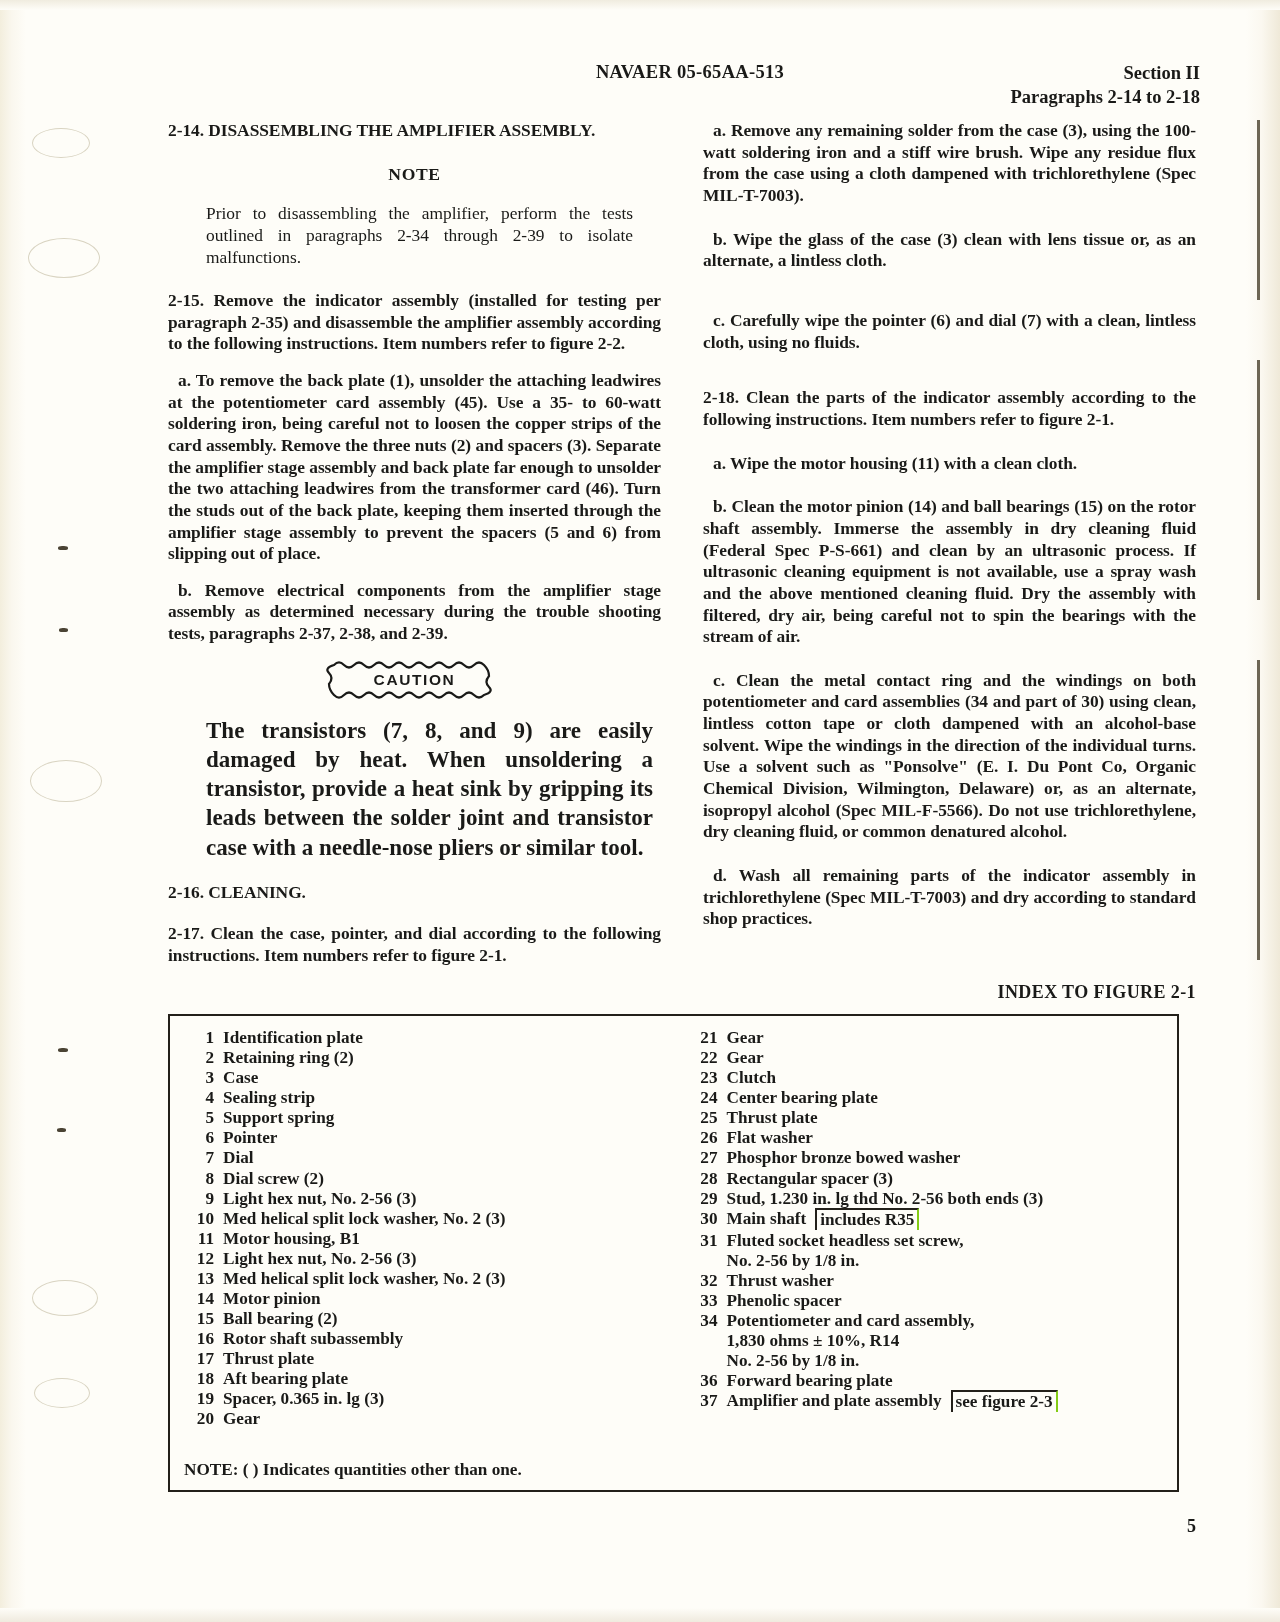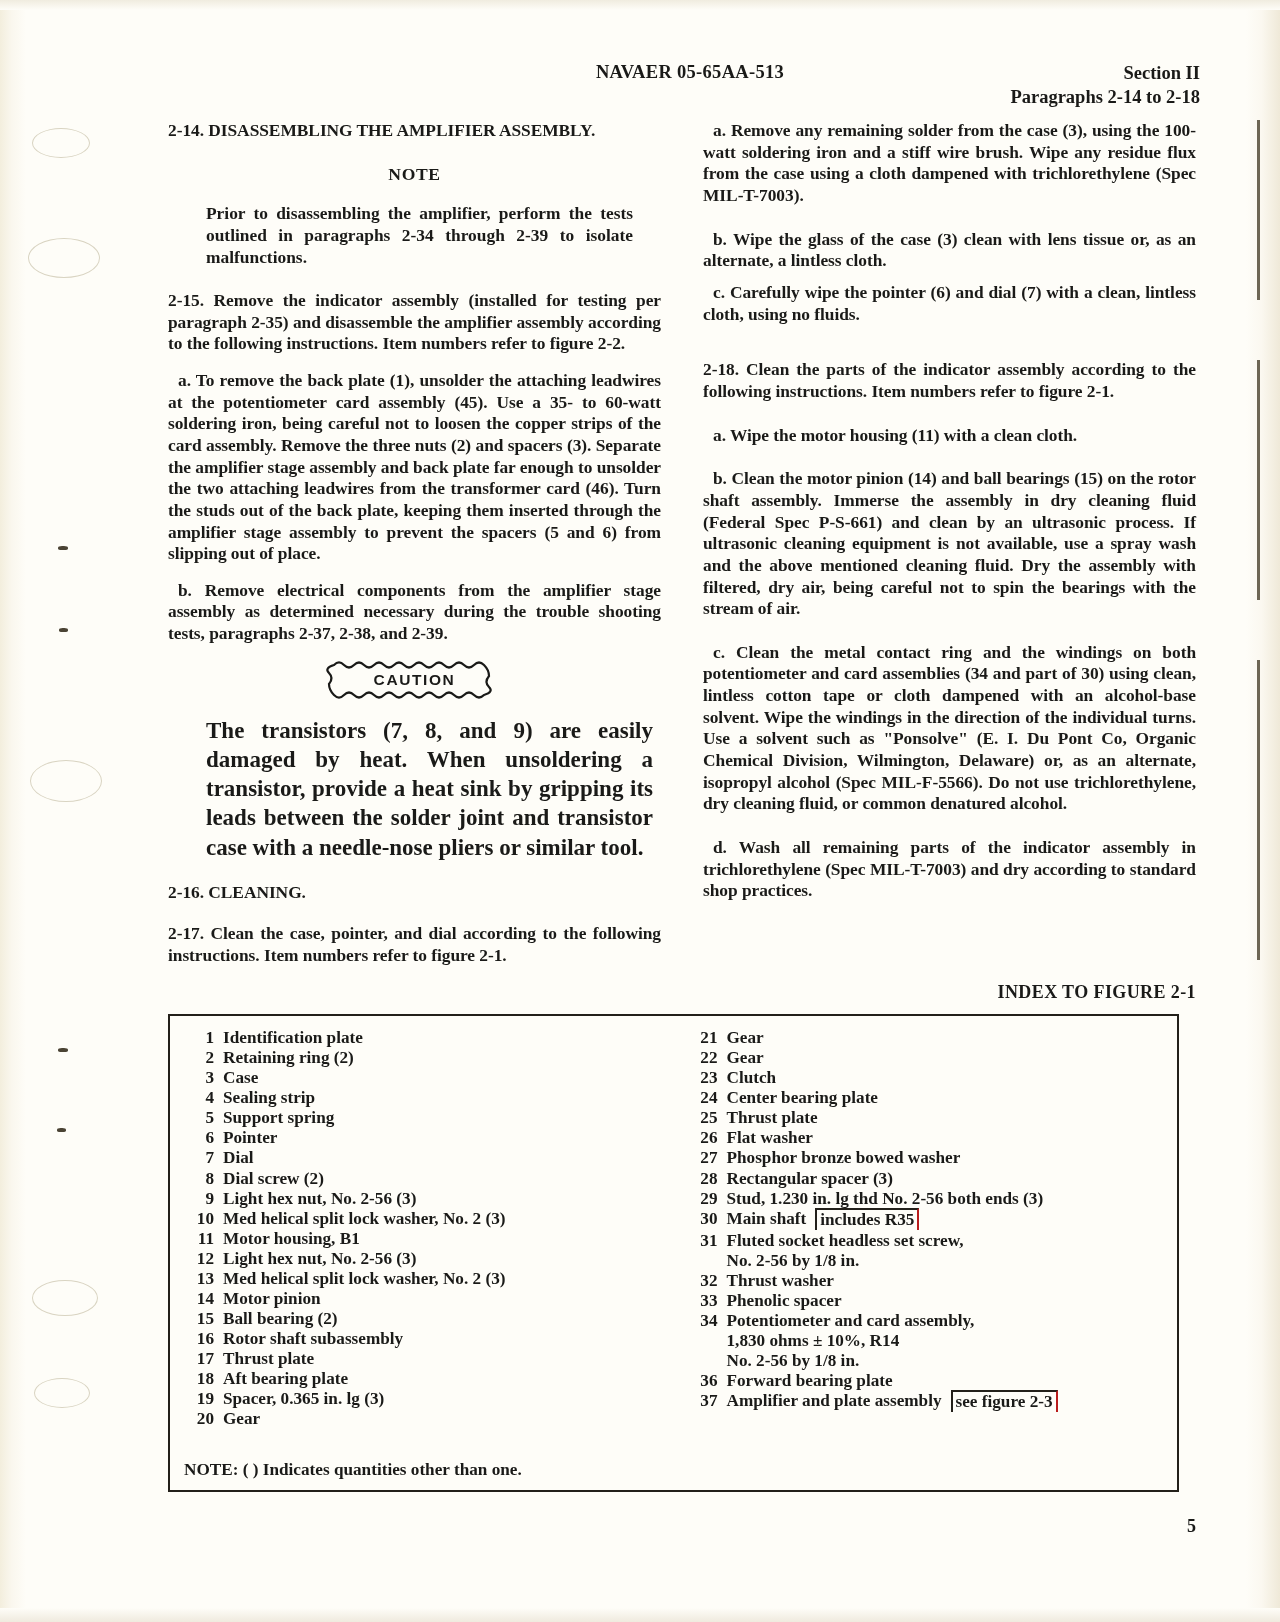--- a/index.html
+++ b/index.html
@@ -122,21 +122,21 @@
     font-size: 17.6px;
     margin: 0 0 17px 0;
     letter-spacing: 0.6px;
   }
   .note-body {
     margin: 0 0 22px 0;
     padding: 0 28px 0 38px;
     font-size: 17.4px;
     line-height: 1.27;
     text-align: justify;
-    font-weight: bold;
+    font-weight: normal;
   }
   .caution-body {
     margin: 0 0 20px 0;
     padding: 0 8px 0 38px;
     font-size: 23px;
     line-height: 1.27;
     text-align: justify;
     font-weight: bold;
   }
 
@@ -219,21 +219,21 @@
     padding-left: 39px;
     font-size: 17.2px;
     line-height: 1.168;
     font-weight: bold;
   }
   .boxnote {
     display: inline-block;
     margin-left: 9px;
     padding: 0 3px;
     border-left: 2px solid #23201a;
-    border-right: 2px solid #b91c1c;
+    border-right: 2px solid #84cc16;
     border-top: 2px solid #23201a;
     position: relative;
     top: -1px;
   }
   .index-note {
     position: absolute;
     left: 14px;
     bottom: 10px;
     font-size: 17.2px;
     font-weight: bold;
@@ -315,21 +315,21 @@
 
       <p class="para heading" style="margin-bottom:20px;">2-16. CLEANING.</p>
 
       <p class="para">2-17. Clean the case, pointer, and dial according to the following instructions. Item numbers refer to figure 2-1.</p>
     </div>
 
     <div class="col">
 
       <p class="para first-indent" style="margin-bottom:22px;">a. Remove any remaining solder from the case (3), using the 100-watt soldering iron and a stiff wire brush. Wipe any residue flux from the case using a cloth dampened with trichlorethylene (Spec MIL-T-7003).</p>
 
-      <p class="para first-indent" style="margin-bottom:10px;">b. Wipe the glass of the case (3) clean with lens tissue or, as an alternate, a lintless cloth.</p>
+      <p class="para first-indent" style="margin-bottom:38px;">b. Wipe the glass of the case (3) clean with lens tissue or, as an alternate, a lintless cloth.</p>
 
       <p class="para first-indent" style="margin-bottom:34px;">c. Carefully wipe the pointer (6) and dial (7) with a clean, lintless cloth, using no fluids.</p>
 
       <p class="para" style="margin-bottom:22px;">2-18. Clean the parts of the indicator assembly according to the following instructions. Item numbers refer to figure 2-1.</p>
 
       <p class="para first-indent" style="margin-bottom:22px;">a. Wipe the motor housing (11) with a clean cloth.</p>
 
       <p class="para first-indent" style="margin-bottom:22px;">b. Clean the motor pinion (14) and ball bearings (15) on the rotor shaft assembly. Immerse the assembly in dry cleaning fluid (Federal Spec P-S-661) and clean by an ultrasonic process. If ultrasonic cleaning equipment is not available, use a spray wash and the above mentioned cleaning fluid. Dry the assembly with filtered, dry air, being careful not to spin the bearings with the stream of air.</p>
 
       <p class="para first-indent" style="margin-bottom:22px;">c. Clean the metal contact ring and the windings on both potentiometer and card assemblies (34 and part of 30) using clean, lintless cotton tape or cloth dampened with an alcohol-base solvent. Wipe the windings in the direction of the individual turns. Use a solvent such as "Ponsolve" (E. I. Du Pont Co, Organic Chemical Division, Wilmington, Delaware) or, as an alternate, isopropyl alcohol (Spec MIL-F-5566). Do not use trichlorethylene, dry cleaning fluid, or common denatured alcohol.</p>

